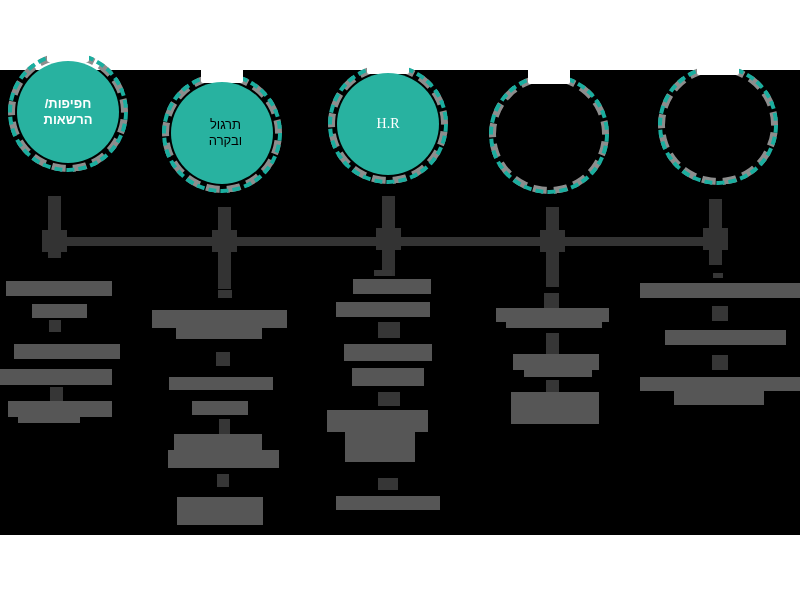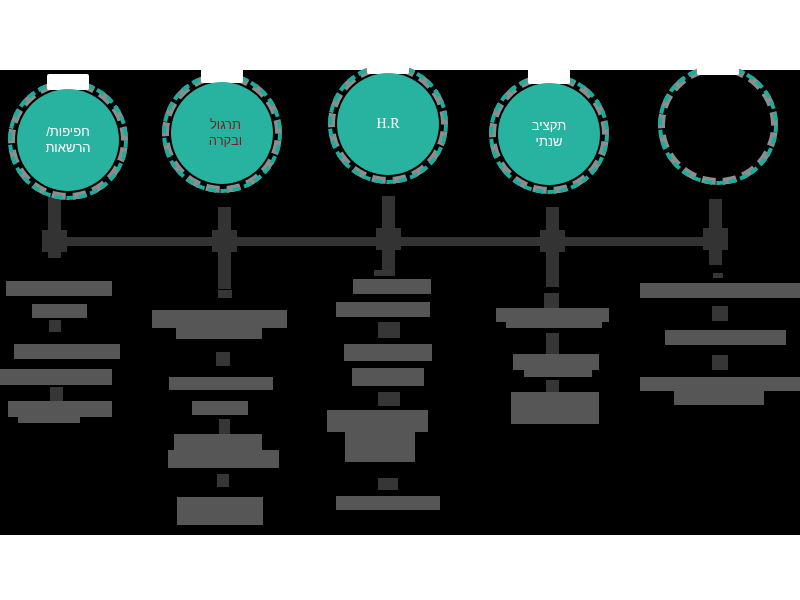--- a/index.html
+++ b/index.html
@@ -119,54 +119,50 @@
         <div class="bar dark" style="left: 713px; top: 273px; width: 10px; height: 5px; background: rgb(54, 54, 54);"></div>
         <div class="bar" style="left: 640px; top: 283px; width: 160px; height: 15px; background: rgb(86, 86, 86);"></div>
         <div class="bar dark" style="left: 712px; top: 306px; width: 16px; height: 15px; background: rgb(54, 54, 54);"></div>
         <div class="bar" style="left: 665px; top: 330px; width: 121px; height: 15px; background: rgb(86, 86, 86);"></div>
         <div class="bar dark" style="left: 712px; top: 355px; width: 16px; height: 15px; background: rgb(54, 54, 54);"></div>
         <div class="bar" style="left: 640px; top: 377px; width: 160px; height: 14px; background: rgb(86, 86, 86);"></div>
         <div class="bar" style="left: 674px; top: 391px; width: 90px; height: 14px; background: rgb(86, 86, 86);"></div>
       </div>
     </div>
   <div id="nodes-layer">
-      <div class="node" style="left: 8px; top: 80px;">
+      <div class="node" style="left: 8px; top: 52px; font-weight: bold;">
         <div class="ring-gray" style="border-color: rgb(141, 141, 141);"></div>
         <div class="ring-teal" style="border-color: rgb(26, 174, 159);"></div>
         <div class="notch"></div>
         <div class="disc" style="background: rgb(40, 178, 160);">
           <span class="label" style="color: rgb(255, 255, 255);">חפיפות/
 הרשאות</span>
         </div>
       </div>
       <div class="node" style="left: 162px; top: 73px;">
         <div class="ring-gray" style="border-color: rgb(141, 141, 141);"></div>
         <div class="ring-teal" style="border-color: rgb(26, 174, 159);"></div>
         <div class="notch"></div>
         <div class="disc" style="background: rgb(40, 178, 160);">
-          <span class="label" style="color: #7f1d1d; margin-left: 7px;">תרגול
+          <span class="label" style="color: #000000; margin-left: 7px;">תרגול
 ובקרה</span>
         </div>
       </div>
       <div class="node" style="left: 328px; top: 64px;">
         <div class="ring-gray" style="border-color: rgb(141, 141, 141);"></div>
         <div class="ring-teal" style="border-color: rgb(26, 174, 159);"></div>
         <div class="notch"></div>
         <div class="disc latin" style="background: rgb(40, 178, 160);">
           <span class="label" style="color: rgb(255, 255, 255);">H.R</span>
         </div>
       </div>
       <div class="node" style="left: 489px; top: 74px;">
         <div class="ring-gray" style="border-color: rgb(141, 141, 141);"></div>
         <div class="ring-teal" style="border-color: rgb(26, 174, 159);"></div>
         <div class="notch"></div>
-        <div class="disc" style="background: rgb(40, 178, 160);">
-          <span class="label" style="color: rgb(255, 255, 255);">תקציב
-שנתי</span>
-        </div>
       </div>
       <div class="node" style="left: 658px; top: 65px;">
         <div class="ring-gray" style="border-color: rgb(141, 141, 141);"></div>
         <div class="ring-teal" style="border-color: rgb(26, 174, 159);"></div>
         <div class="notch"></div>
       </div>
     </div>
 </div>
 
 </body></html>

